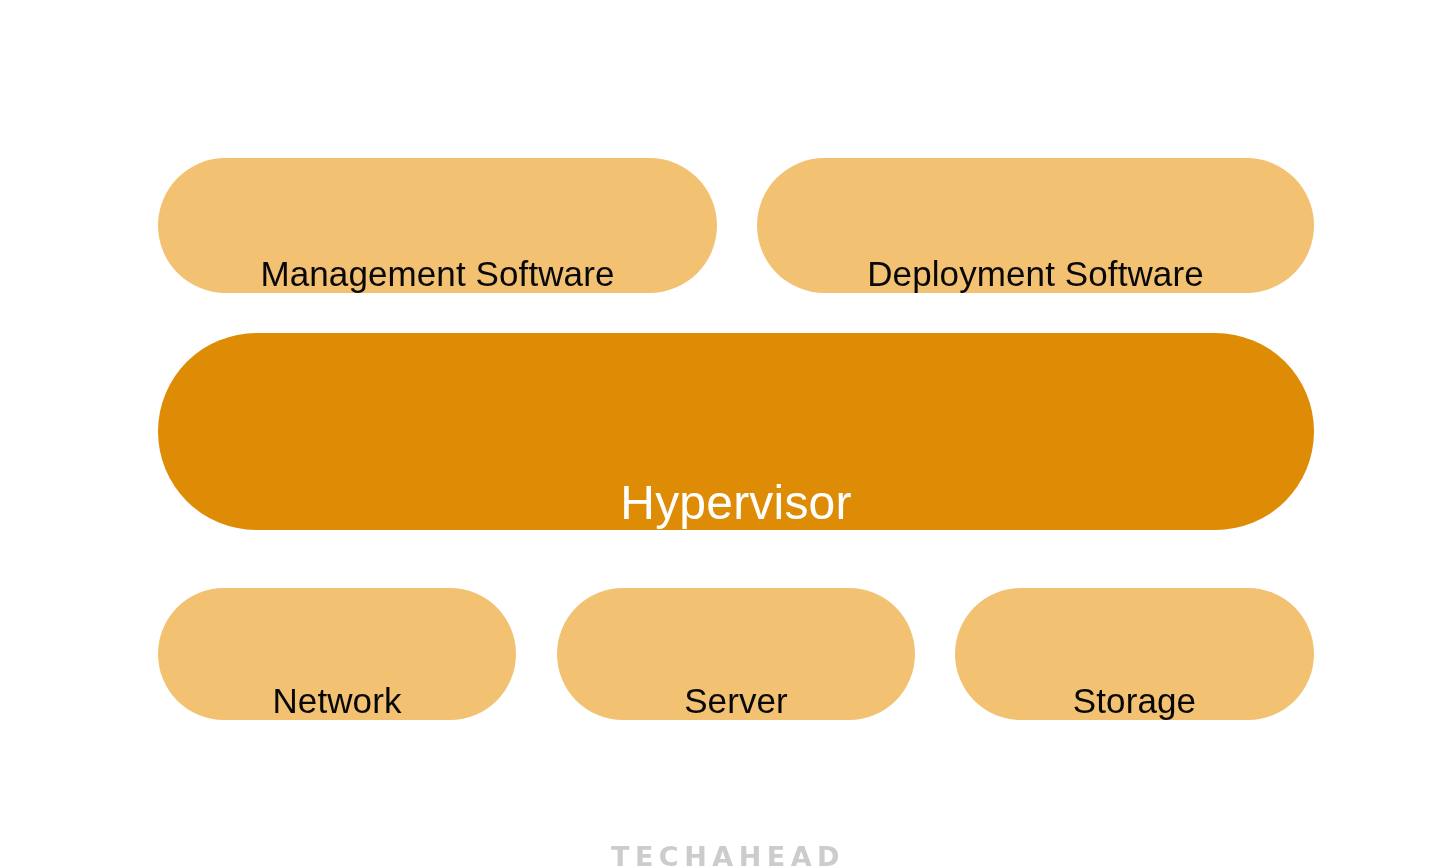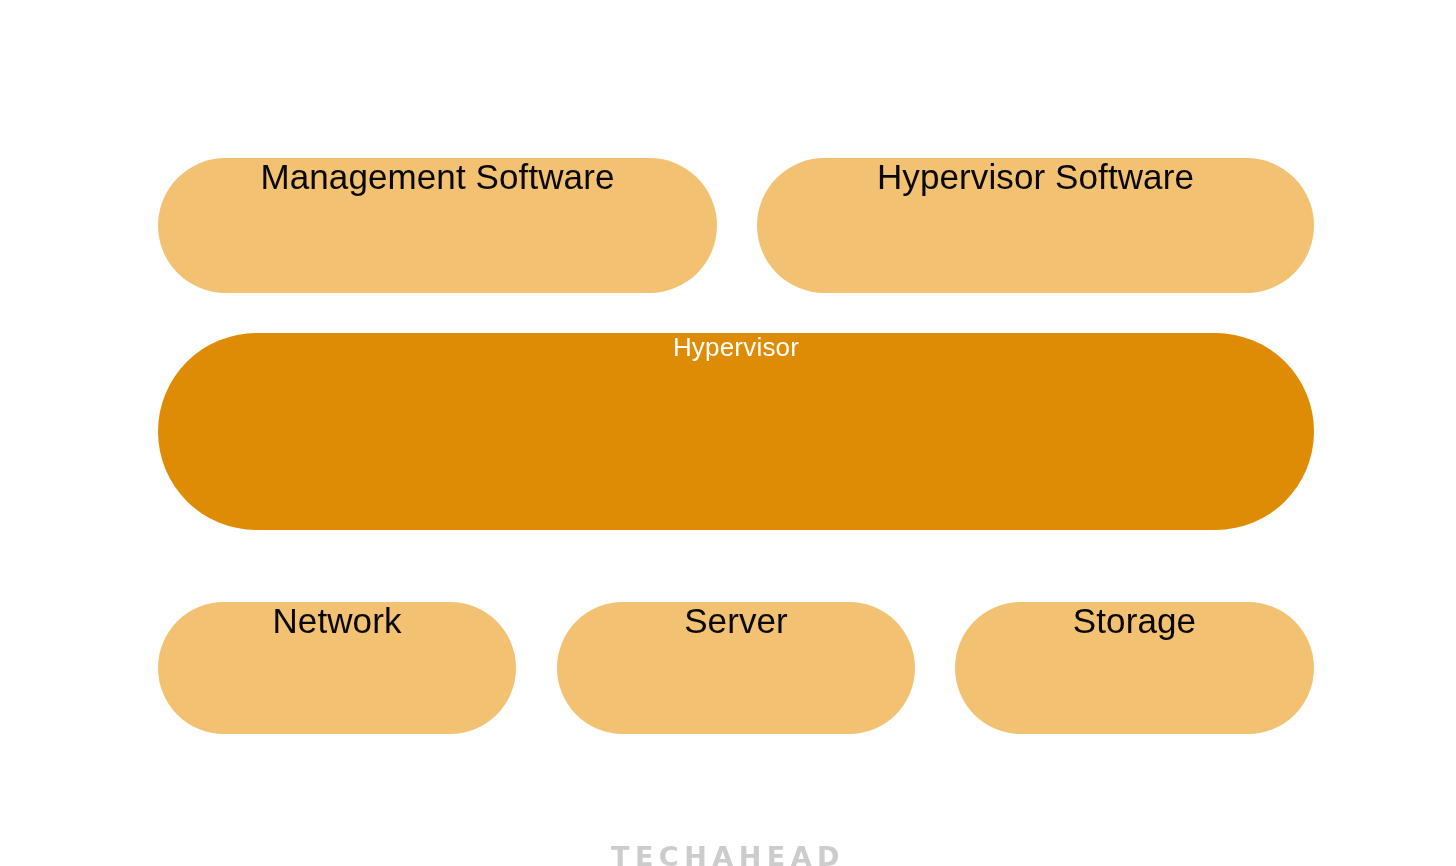--- a/index.html
+++ b/index.html
@@ -18,21 +18,21 @@
     width: 1456px;
     height: 866px;
     background: #ffffff;
     overflow: hidden;
   }
 
   
   .node {
     position: absolute;
     display: flex;
-    align-items: flex-start;
+    align-items: flex-end;
     justify-content: center;
     box-sizing: border-box;
     border-radius: 9999px;
     text-align: center;
     line-height: 1.1;
     -webkit-font-smoothing: antialiased;
   }
 
   .node-label {
     display: block;
@@ -59,40 +59,39 @@
     left: 757px;
     top: 158px;
     width: 557px;
     height: 135px;
   }
 
   
   .layer-hypervisor {
     background: #de8c05;
     color: #ffffff;
-    font-size: 26px;
+    font-size: 48px;
     font-weight: 400;
     letter-spacing: 0.2px;
   }
 
   #node-hypervisor {
     left: 158px;
     top: 333px;
     width: 1156px;
     height: 197px;
   }
 
   
   .layer-hardware {
     background: #f3c172;
     color: #080808;
     font-size: 35px;
     font-weight: 400;
     letter-spacing: 0.1px;
-    margin-top: 14px;
   }
 
   #node-network {
     left: 158px;
     top: 588px;
     width: 358px;
     height: 132px;
   }
 
   #node-server {
@@ -128,21 +127,21 @@
 </head>
 <body>
 
 <div id="canvas">
 
   <div class="node layer-software" id="node-management-software">
     <span class="node-label">Management Software</span>
   </div>
 
   <div class="node layer-software" id="node-deployment-software">
-    <span class="node-label">Hypervisor Software</span>
+    <span class="node-label">Deployment Software</span>
   </div>
 
   <div class="node layer-hypervisor" id="node-hypervisor">
     <span class="node-label">Hypervisor</span>
   </div>
 
   <div class="node layer-hardware" id="node-network">
     <span class="node-label">Network</span>
   </div>
 

